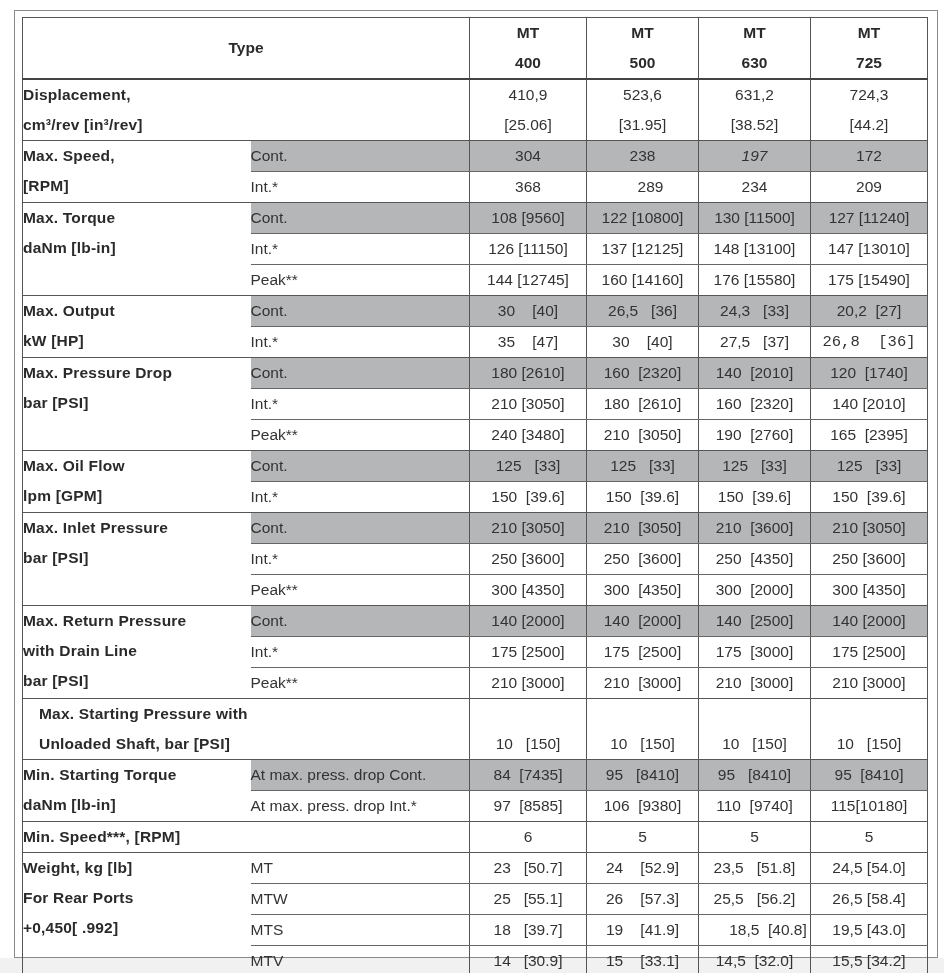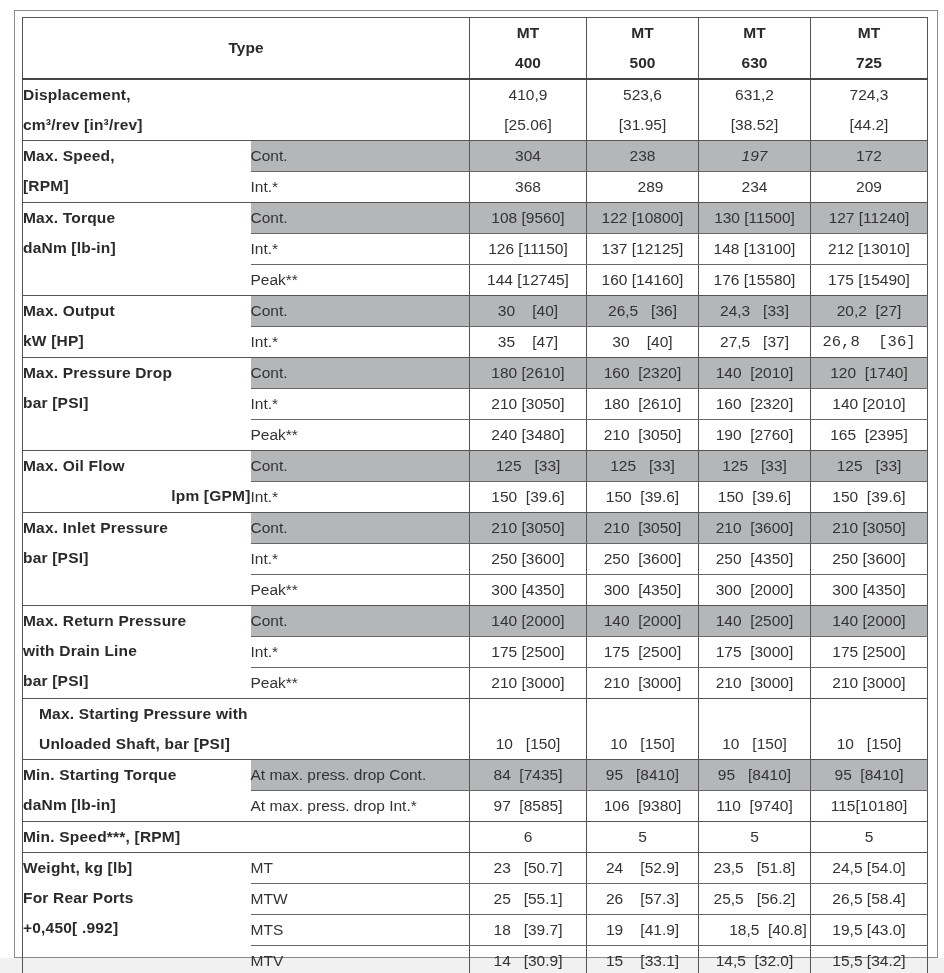--- a/index.html
+++ b/index.html
@@ -109,21 +109,21 @@
         <td class="val val-first" style="white-space: pre;">108 [9560]</td>
         <td class="val" style="white-space: pre;">122 [10800]</td>
         <td class="val" style="white-space: pre;">130 [11500]</td>
         <td class="val" style="white-space: pre;">127 [11240]</td>
       </tr>
       <tr>
         <td class="sub">Int.*</td>
         <td class="val val-first" style="white-space: pre;">126 [11150]</td>
         <td class="val" style="white-space: pre;">137 [12125]</td>
         <td class="val" style="white-space: pre;">148 [13100]</td>
-        <td class="val" style="white-space: pre;">212 [13010]</td>
+        <td class="val" style="white-space: pre;">147 [13010]</td>
       </tr>
       <tr class=" group-end">
         <td class="sub">Peak**</td>
         <td class="val val-first" style="white-space: pre;">144 [12745]</td>
         <td class="val" style="white-space: pre;">160 [14160]</td>
         <td class="val" style="white-space: pre;">176 [15580]</td>
         <td class="val" style="white-space: pre;">175 [15490]</td>
       </tr>
       <tr class="cont">
         <td class="param" rowspan="2" style="border-bottom: 1.5px solid rgb(85, 85, 85);">
@@ -164,21 +164,21 @@
       <tr class=" group-end">
         <td class="sub">Peak**</td>
         <td class="val val-first" style="white-space: pre;">240 [3480]</td>
         <td class="val" style="white-space: pre;">210  [3050]</td>
         <td class="val" style="white-space: pre;">190  [2760]</td>
         <td class="val" style="white-space: pre;">165  [2395]</td>
       </tr>
       <tr class="cont">
         <td class="param" rowspan="2" style="border-bottom: 1.5px solid rgb(85, 85, 85);">
           <div style="height: 30px; line-height: 30px;">Max. Oil Flow</div>
-          <div style="height: 30px; line-height: 30px; text-align: right;">lpm [GPM]</div>
+          <div style="height: 30px; line-height: 30px;">lpm [GPM]</div>
         </td>
         <td class="sub">Cont.</td>
         <td class="val val-first" style="white-space: pre;">125   [33]</td>
         <td class="val" style="white-space: pre;">125   [33]</td>
         <td class="val" style="white-space: pre;">125   [33]</td>
         <td class="val" style="white-space: pre;">125   [33]</td>
       </tr>
       <tr class=" group-end">
         <td class="sub">Int.*</td>
         <td class="val val-first" style="white-space: pre;">150  [39.6]</td>

